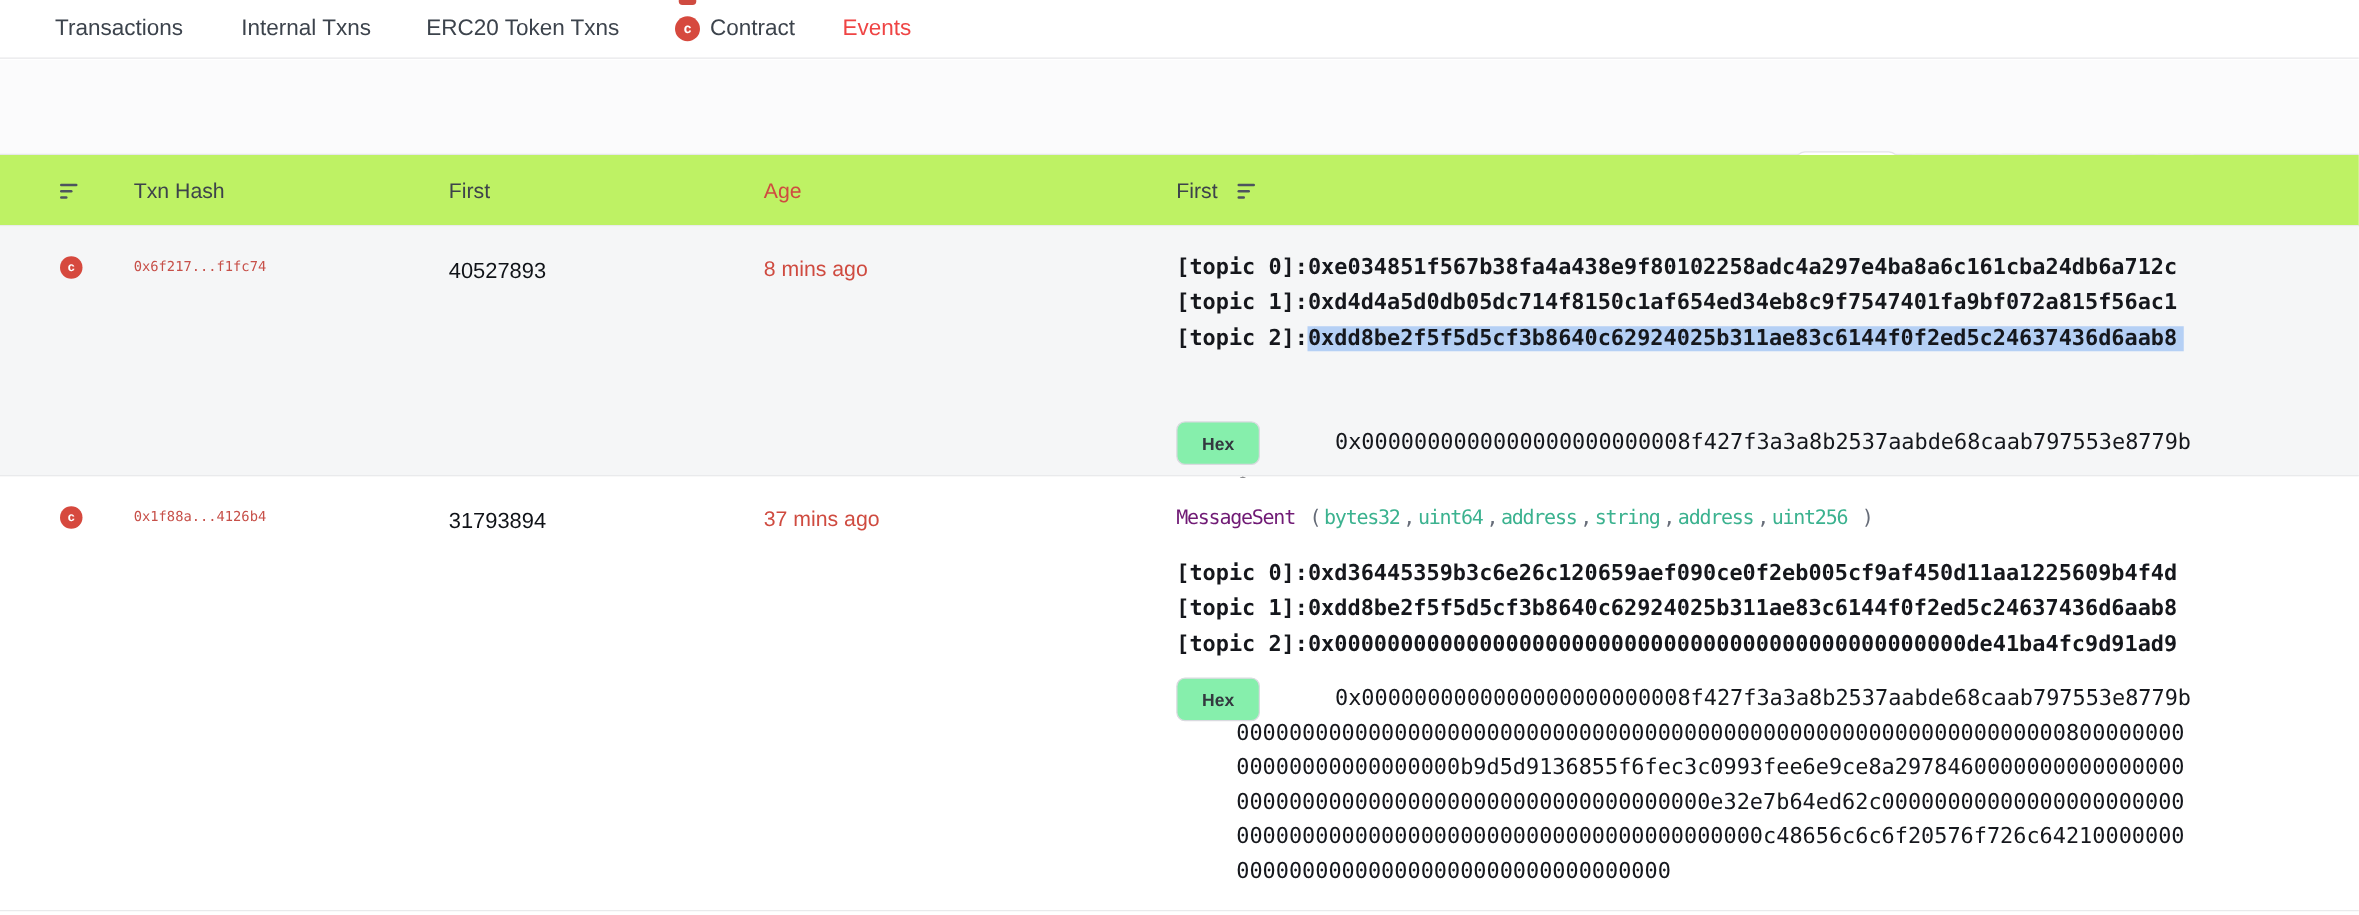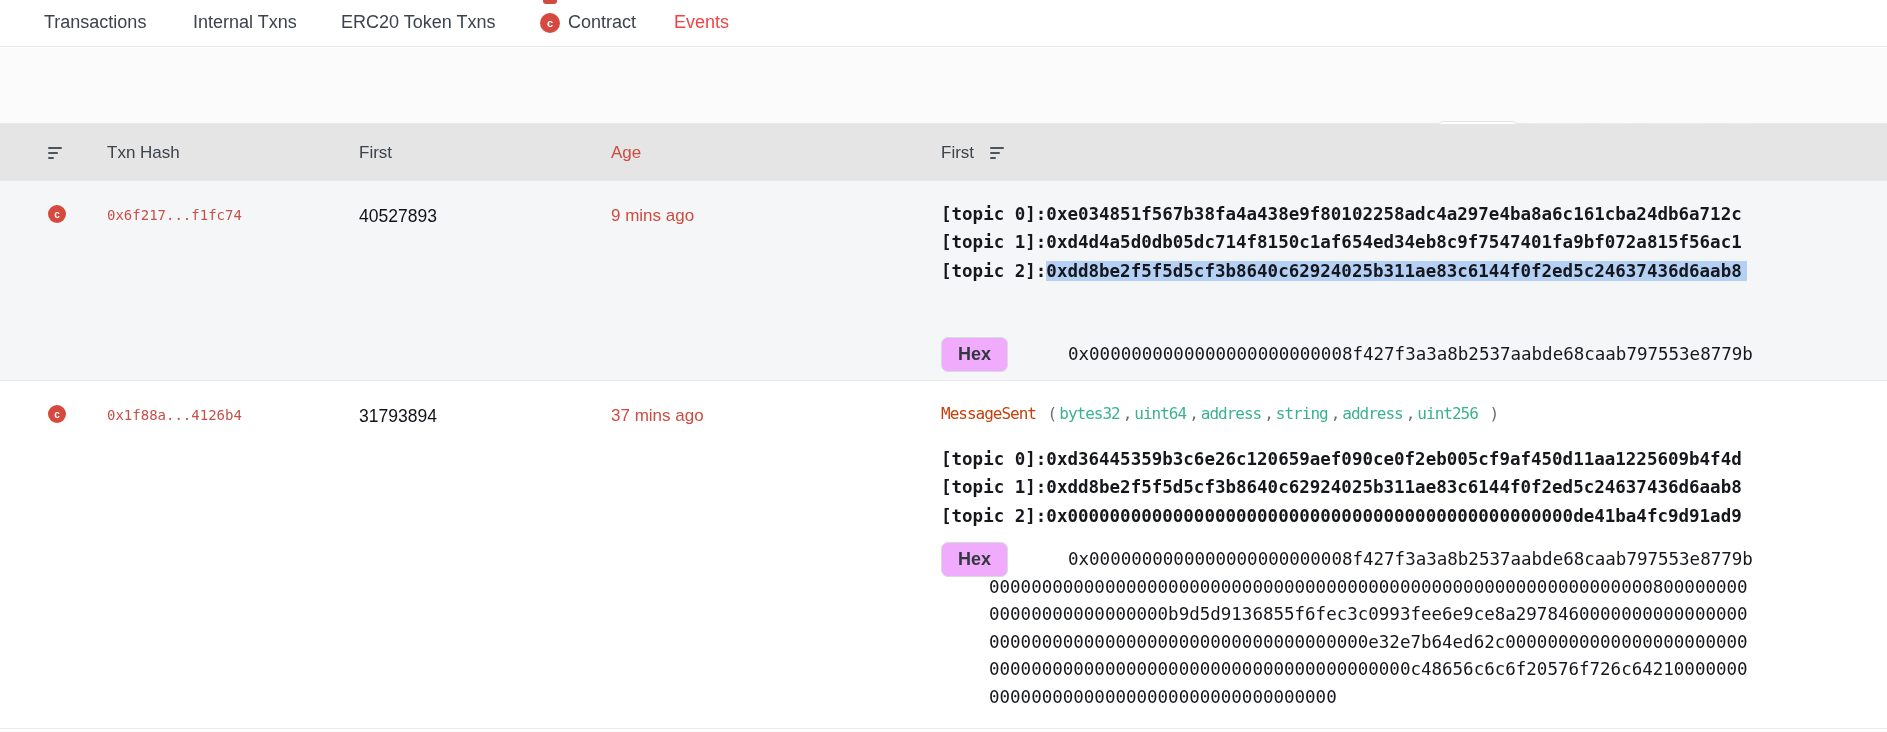--- a/index.html
+++ b/index.html
@@ -41,55 +41,55 @@
   .chip-network { height:40px; background:#fff; border:1px solid #e3e4e7; border-radius:8px;
     display:flex; align-items:center; gap:8px; padding:0 13px; font-size:16.5px; color:#23272e;
     box-shadow:0 1px 2px rgba(0,0,0,0.03); cursor:pointer; }
   .pg-btn { height:36px; background:#ebebed; border:none; border-radius:8px;
     color:#8f959d; font-size:16px; font-family:"Liberation Sans",sans-serif;
     display:flex; align-items:center; justify-content:center; padding:0 16px; cursor:pointer; white-space:nowrap; }
   .pg-btn.chev { width:41px; padding:0; font-size:18px; color:#6d737b; }
 
   
   .thead { position:absolute; left:0; top:124px; width:1887px; height:57px;
-    background:#e5e5e5; border-bottom:1px solid #e9eaec; }
+    background:#bef264; border-bottom:1px solid #e9eaec; }
   .th { position:absolute; top:19px; font-size:17px; color:#3d434b; white-space:nowrap; }
   .th.red { color:#cf4b40; }
   .filter-icon { position:absolute; width:15px; height:13px; cursor:pointer; }
   .filter-icon i { display:block; height:2px; background:#4d545e; border-radius:1px; margin-bottom:3px; }
   .filter-icon i:nth-child(1){ width:14px; }
   .filter-icon i:nth-child(2){ width:10px; }
   .filter-icon i:nth-child(3){ width:6px; }
 
   .row { position:absolute; left:0; width:1887px; }
   .row1 { top:181px; height:200px; background:#f5f6f7; border-bottom:1px solid #e9eaec; }
   .row2 { top:382px; height:347px; background:#ffffff; border-bottom:1px solid #e9eaec; }
 
   .cell-badge { position:absolute; left:48px; }
-  .cell-hash  { position:absolute; left:107px; font-size:14px; color:#c75049; cursor:pointer; }
+  .cell-hash  { position:absolute; left:107px; font-size:11px; color:#c75049; cursor:pointer; }
   .cell-block { position:absolute; left:359px; font-size:17.5px; color:#0f1217; }
   .cell-age   { position:absolute; left:611px; font-size:17px; color:#cf4b40; }
 
   .logs { position:absolute; left:941px; width:814px; }
   .topics { font-size:17.5px; line-height:28.3px; color:#15171c; }
   .topic-line { white-space:nowrap;font-weight:bold; }
   .topic-val.hl { background:#b5d0f5; padding-right:5px; }
 
   .hexwrap { position:absolute; left:941px; width:814px; }
   .hex-btn { position:absolute; left:0; top:0; width:67px; height:35px;
-    background:#f0abfc; border:1px solid #d9dadf; border-radius:7px;
-    font-size:18px; font-weight:bold; color:#33383f; font-family:"Liberation Sans",sans-serif;
+    background:#86efac; border:1px solid #d9dadf; border-radius:7px;
+    font-size:14px; font-weight:bold; color:#33383f; font-family:"Liberation Sans",sans-serif;
     display:flex; align-items:center; justify-content:center; cursor:pointer; }
   .hex-data { margin:0; font-size:17.5px; color:#15171c; word-break:break-all;
     text-indent:79px;padding-left:48px; }
   .hex-data.one { line-height:35px; }
   .hex-data.multi { line-height:27.6px; padding-top:4px; }
 
   .sig { position:absolute; left:941px; font-size:16px; letter-spacing:-1px; white-space:nowrap; }
-  .sig .nm { color:#c2410c; }
+  .sig .nm { color:#701a75; }
   .sig .p  { color:#666c78; margin:0 3px; }
   .sig .t  { color:#3bb28f; }
 </style>
 </head>
 <body>
 
 <div class="navbar">
   <div class="red-sliver"></div>
   <div class="nav-item" style="left:44px">Transactions</div>
   <div class="nav-item" style="left:193px">Internal Txns</div>
@@ -134,21 +134,21 @@
       <i></i>
       <i></i>
       <i></i>
     </span>
 </div>
 
 <div class="row row1">
   <span class="cell-badge c-badge sz18" style="top:24px">c</span>
   <div class="cell-hash mono" style="top:26px">0x6f217...f1fc74</div>
   <div class="cell-block" style="top:25px">40527893</div>
-  <div class="cell-age" style="top:25px">9 mins ago</div>
+  <div class="cell-age" style="top:25px">8 mins ago</div>
 
   <div class="logs topics mono" style="top:19px">
     <div class="topic-line"><span>[topic 0]:</span><span class="topic-val">0xe034851f567b38fa4a438e9f80102258adc4a297e4ba8a6c161cba24db6a712c</span></div>
     <div class="topic-line"><span>[topic 1]:</span><span class="topic-val">0xd4d4a5d0db05dc714f8150c1af654ed34eb8c9f7547401fa9bf072a815f56ac1</span></div>
     <div class="topic-line"><span>[topic 2]:</span><span class="topic-val hl">0xdd8be2f5f5d5cf3b8640c62924025b311ae83c6144f0f2ed5c24637436d6aab8</span></div>
   </div>
 
   <div class="hexwrap" style="top:156px">
     <button class="hex-btn">Hex</button>
     <p class="hex-data one mono">0x0000000000000000000000008f427f3a3a8b2537aabde68caab797553e8779b0</p>

